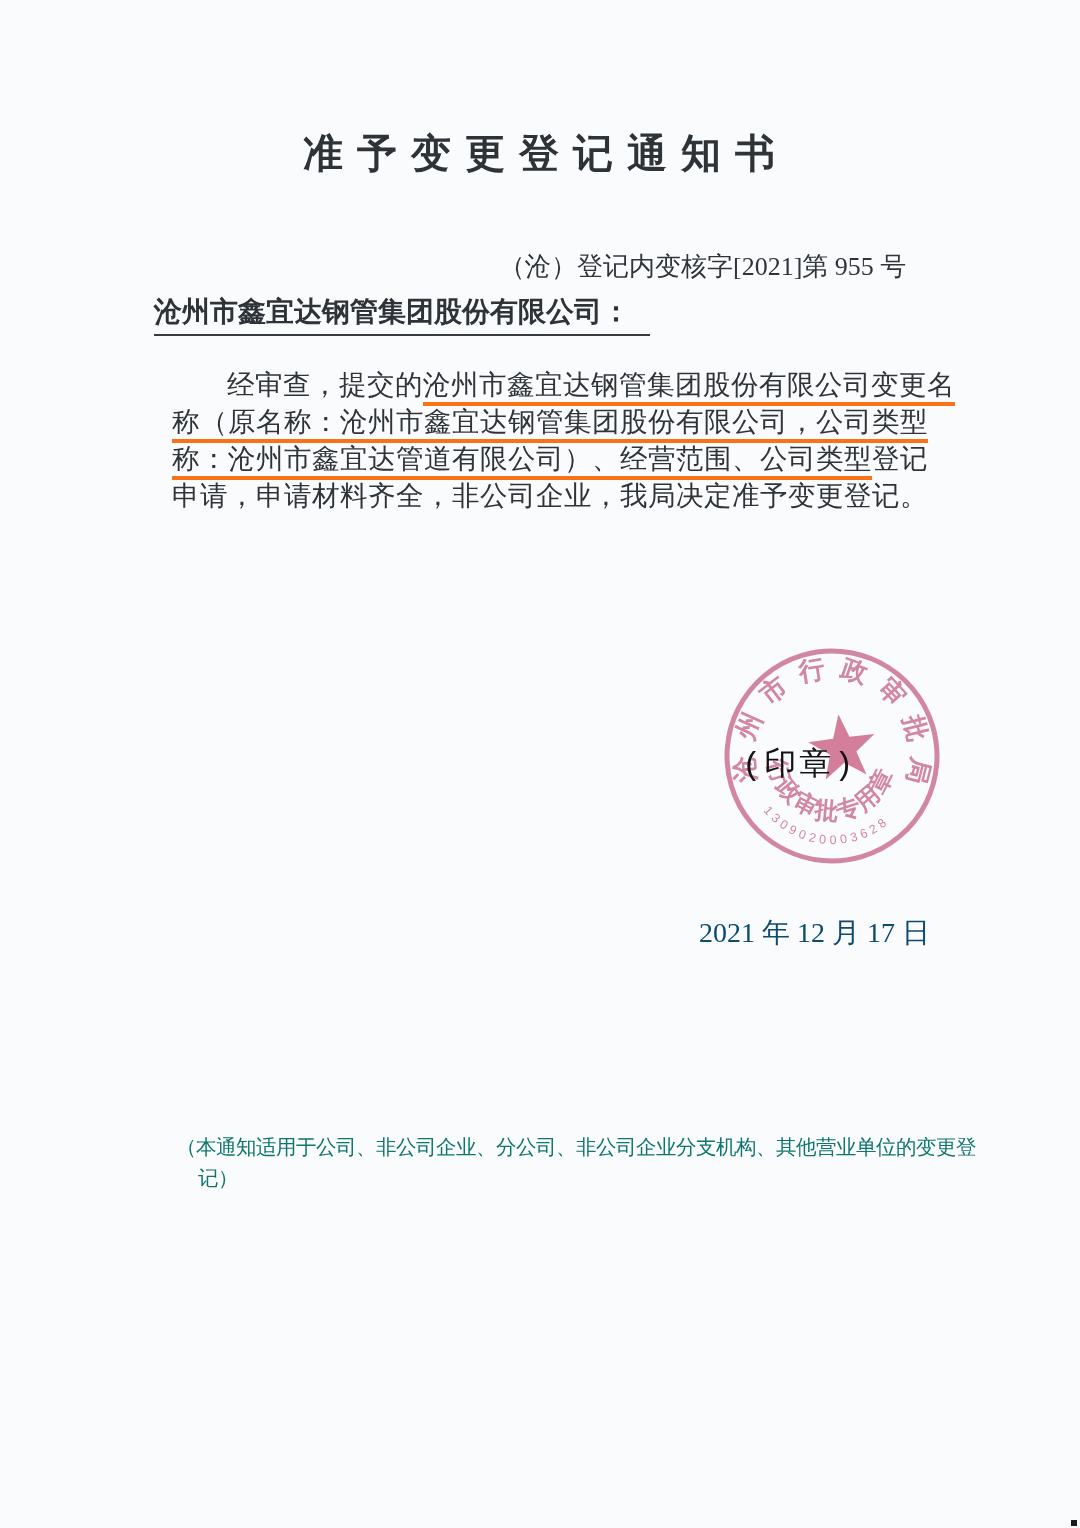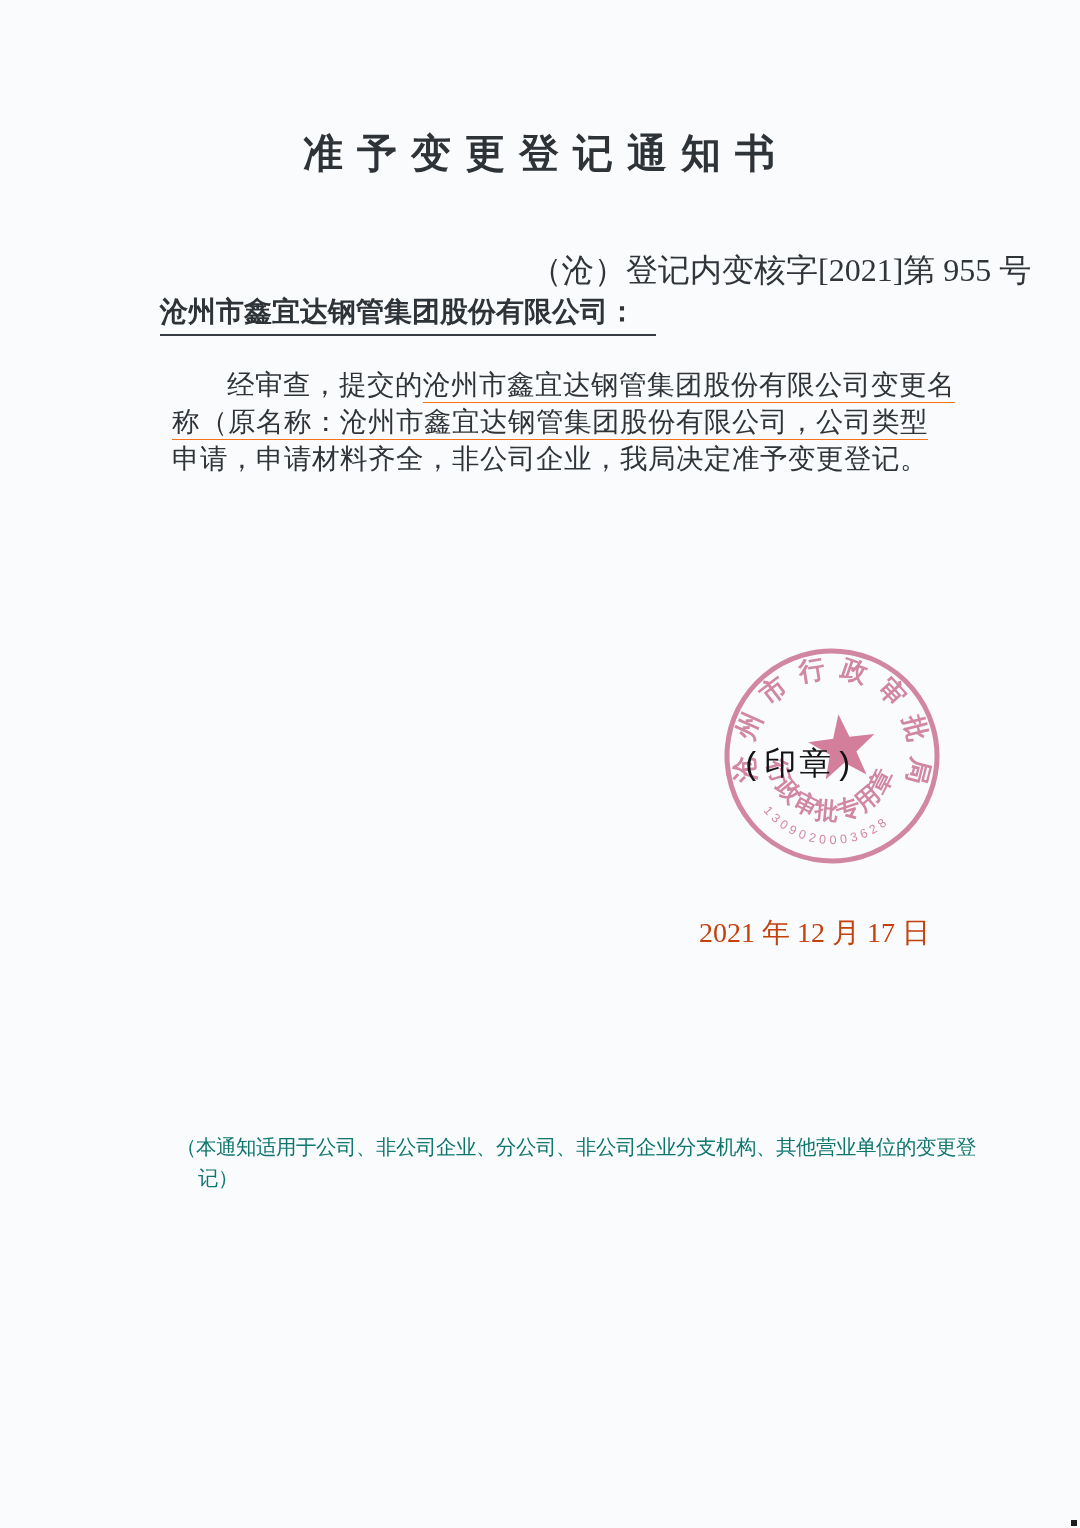--- a/index.html
+++ b/index.html
@@ -16,59 +16,59 @@
     background:linear-gradient(90deg,#515257 0%,#8e8f94 45%,#5c5d61 75%,#9troke 100%,#77787c 100%);
   }
   .title{
     position:absolute;left:0;top:126px;width:1080px;
     text-align:center;
     font-size:40px;font-weight:700;color:#2e3338;
     letter-spacing:2px;
     white-space:pre;
   }
   .doc-number{
-    position:absolute;left:530px;top:249px;
-    font-size:32px;color:#30353a;white-space:nowrap;
+    position:absolute;left:499px;top:249px;
+    font-size:26px;color:#30353a;white-space:nowrap;
   }
   .addressee{
-    position:absolute;left:160px;top:293px;
+    position:absolute;left:154px;top:293px;
     font-size:28px;font-weight:700;color:#2e3338;
     white-space:nowrap;
   }
   .addressee .u-line{
     border-bottom:2px solid #353b41;
     padding-bottom:3px;padding-right:20px;
     display:inline-block;
   }
   .body-block{
     position:absolute;left:172px;top:368px;width:790px;
     font-size:27.5px;letter-spacing:0.5px;color:#2f3439;
   }
   .body-line{
     white-space:nowrap;
     height:37px;line-height:33px;
   }
   .body-line .seg-u{
-    border-bottom:1px solid #f97316;
+    border-bottom:4px solid #f97316;
     padding-bottom:2px;
   }
   .indent{padding-left:55px;}
   .stamp-wrap{
     position:absolute;left:712px;top:636px;width:240px;height:240px;
   }
   .stamp-wrap svg{display:block;}
   .seal-overlay{
     position:absolute;left:742px;top:742px;
     font-size:32px;color:#141414;letter-spacing:3px;
     white-space:nowrap;
     font-family:Liberation Mono, monospace;
   }
   .date-line{
     position:absolute;left:699px;top:914px;
-    font-size:28px;color:#c2410c;white-space:nowrap;
+    font-size:28px;color:#0c4a6e;white-space:nowrap;
   }
   .footer-note{
     position:absolute;left:176px;top:1132px;width:800px;
     font-size:20.5px;letter-spacing:-0.5px;color:#0f766e;
     line-height:31px;
   }
   .footer-line2{padding-left:22px;}
   .scan-speck{
     position:absolute;left:1071px;top:1520px;width:6px;height:6px;
     background:#1c1c1e;
@@ -95,20 +95,23 @@
   <div class="addressee">
     <span class="u-line">沧州市鑫宜达钢管集团股份有限公司：</span>
   </div>
 
   <div class="body-block">
     <div class="body-line indent">
       <span>经审查，提交的</span><span class="seg-u">沧州市鑫宜达钢管集团股份有限公司变更名</span>
     </div>
     <div class="body-line">
       <span class="seg-u">称（原名称：沧州市鑫宜达钢管集团股份有限公司，公司类型</span>
+    </div>
+    <div class="body-line">
+      <span class="seg-u">称：沧州市鑫宜达管道有限公司）、经营范围、公司类型</span><span>登记</span>
     </div>
     <div class="body-line">
       <span>申请，申请材料齐全，非公司企业，我局决定准予变更登记。</span>
     </div>
   </div>
 
   <div class="stamp-wrap">
     <svg width="240" height="240" viewBox="0 0 240 240">
       <defs>
         <path id="arcTop" d="M 48.4 153.4 A 79 79 0 1 1 191.6 153.4" fill="none"></path>

